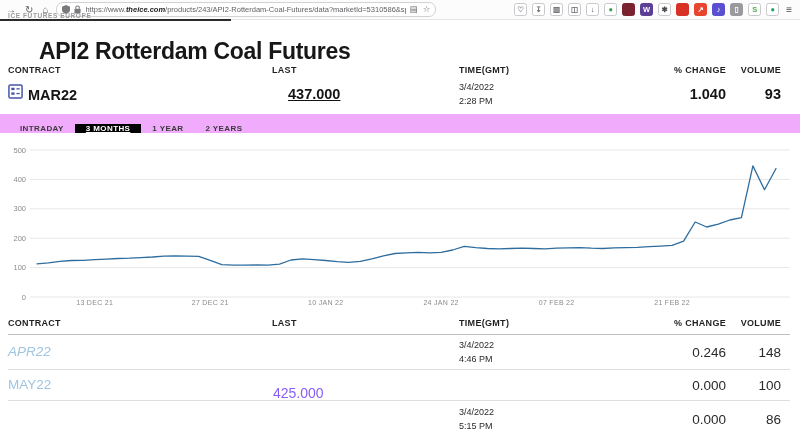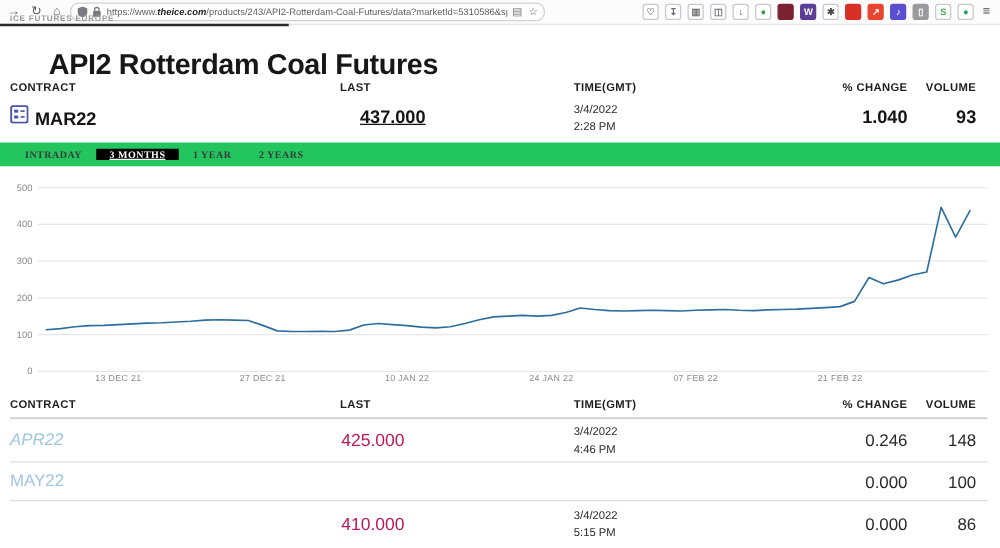--- a/index.html
+++ b/index.html
@@ -25,25 +25,25 @@
          letter-spacing:.6px;color:#9a9a9a;}
   .crumbline{position:absolute;top:19px;left:0;width:231px;height:2px;background:#2b2b2b;z-index:5;}
   .pagetitle{position:absolute;top:23px;left:7px;font-size:23px;font-weight:700;
              color:#171717;letter-spacing:-.3px;margin-left:32px;}
   .th{position:absolute;font-size:9px;font-weight:700;color:#1f1f1f;letter-spacing:.3px;}
   .cell-contract{position:absolute;left:8px;display:flex;align-items:flex-end;gap:5px;}
   .cname-top{font-size:14.5px;font-weight:700;color:#141414;}
   .cname-link{font-size:13.5px;color:#9fc5e0;}
   .num-b{position:absolute;font-size:14.5px;font-weight:700;color:#141414;}
   .num-r{position:absolute;font-size:13.5px;font-weight:400;color:#2a2a2a;}
-  .lastval{position:absolute;left:273px;font-size:14px;color:#be185d;}
+  .lastval{position:absolute;left:273px;font-size:14px;color:#8b5cf6;margin-top:41px;}
   .timecell{position:absolute;left:459px;font-size:9px;color:#2a2a2a;line-height:1.55;}
   
-  .tabbar{position:absolute;top:114px;left:0;width:800px;height:19px;background:#22c55e;
-          display:flex;align-items:center;font-family:Liberation Serif, serif;}
+  .tabbar{position:absolute;top:114px;left:0;width:800px;height:19px;background:#f0abfc;
+          display:flex;align-items:flex-end;}
   .tab{display:flex;align-items:center;padding:0 11px;font-size:8px;font-weight:700;
        color:#3a3a3a;letter-spacing:.4px;cursor:default;}
   .tab:first-child{margin-left:9px;}
   .tab.selected{background:#000;color:#fff;text-decoration:underline;}
   .lastupdate{margin-left:auto;align-self:center;margin-right:10px;font-size:7.5px;
               font-weight:700;color:#2b2b2b;letter-spacing:.2px;}
   
   .chartwrap{position:absolute;top:138px;left:0;width:800px;height:172px;}
   
   .hline{position:absolute;left:8px;width:782px;height:1px;}

